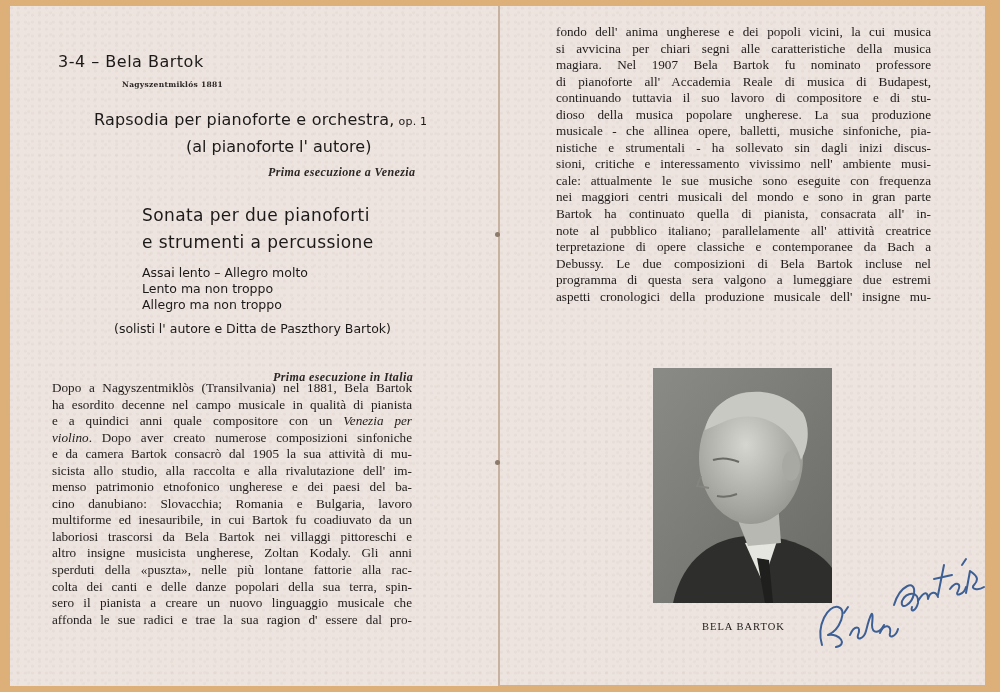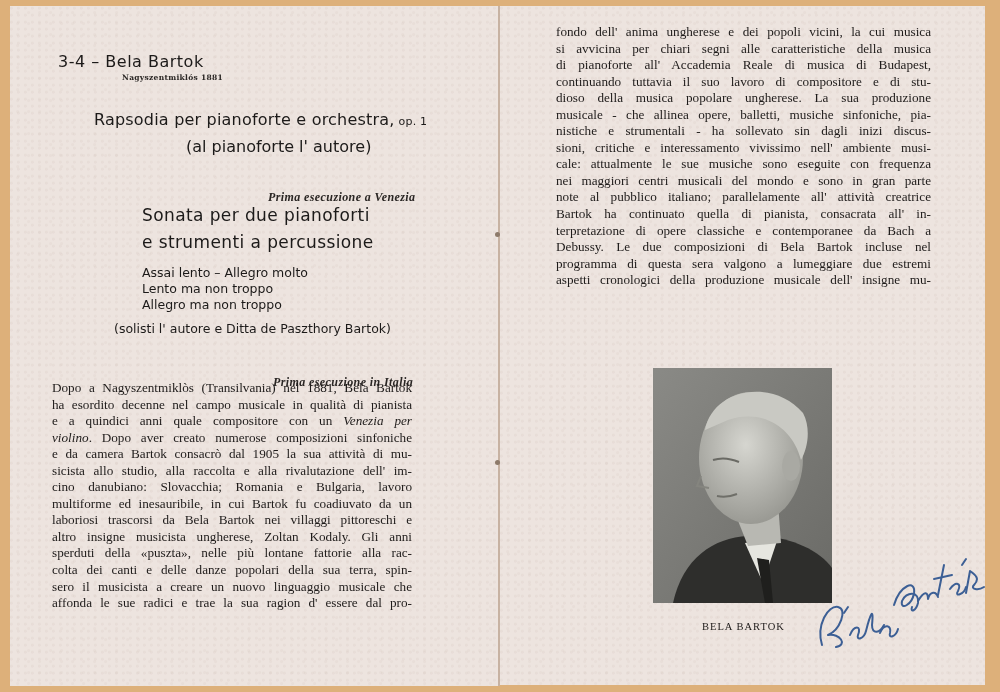--- a/index.html
+++ b/index.html
@@ -25,28 +25,28 @@
   .gutter {
     position:absolute; left:498px; top:6px; width:2px; height:680px;
     background:#c7b2a2;
   }
   .gutter-dot { position:absolute; left:495px; width:5px; height:5px; border-radius:50%; background:#8d7a6a; }
 
   .sans { font-family:"DejaVu Sans", sans-serif; color:#1c1a19; }
   .serif { font-family:"Liberation Serif", serif; color:#1e1b1a; }
 
   .header-title { position:absolute; left:58px; top:52px; font-size:16px; letter-spacing:0.5px;text-align:right; }
-  .header-sub { position:absolute; left:122px; top:73px; font-size:7.5px; font-weight:bold; letter-spacing:0.3px; font-family:"DejaVu Serif", serif; color:#2b2725;}
+  .header-sub { position:absolute; left:122px; top:80px; font-size:7.5px; font-weight:bold; letter-spacing:0.3px; font-family:"DejaVu Serif", serif; color:#2b2725;}
 
   .work1-title { position:absolute; left:78px; top:110px; font-size:16px; letter-spacing:0.2px;margin-left:16px; }
   .work1-opus { font-size:11px; margin-left:4px; }
   .work1-note { position:absolute; left:186px; top:137px; font-size:16px; }
-  .premiere { position:absolute; font-family:"Liberation Serif", serif; font-style:italic; font-weight:bold; font-size:12px; color:#2a2624; letter-spacing:0.4px;margin-top:25px; }
+  .premiere { position:absolute; font-family:"Liberation Serif", serif; font-style:italic; font-weight:bold; font-size:12px; color:#2a2624; letter-spacing:0.4px; }
   .premiere.p1 { left:268px; top:165px; }
-  .premiere.p2 { left:273px; top:350px; }
+  .premiere.p2 { left:273px; top:370px; }
 
   .work2-title { position:absolute; left:142px; top:202px; font-size:17px; line-height:27px; letter-spacing:0.4px; }
   .movements { position:absolute; left:142px; top:265px; font-size:12.5px; line-height:16px; }
   .soloists { position:absolute; left:114px; top:321px; font-size:12.5px; }
 
   .body-text {
     position:absolute; font-size:13.2px; line-height:16.55px;
     text-align:justify; text-align-last:justify;
   }
   .body-text .line { display:block; white-space:nowrap; text-align:justify; text-align-last:justify; }
@@ -92,43 +92,45 @@
   <div class="soloists sans">(solisti l' autore e Ditta de Paszthory Bartok)</div>
   <div class="premiere p2">Prima esecuzione in Italia</div>
 
   <div class="body-text serif left-body" id="left-body">
       <span class="line">Dopo a Nagyszentmiklòs (Transilvania) nel 1881, Bela Bartok</span>
       <span class="line">ha esordito decenne nel campo musicale in qualità di pianista</span>
       <span class="line">e a quindici anni quale compositore con un <i>Venezia per</i></span>
       <span class="line"><i>violino</i>. Dopo aver creato numerose composizioni sinfoniche</span>
       <span class="line">e da camera Bartok consacrò dal 1905 la sua attività di mu-</span>
       <span class="line">sicista allo studio, alla raccolta e alla rivalutazione dell' im-</span>
+      <span class="line">menso patrimonio etnofonico ungherese e dei paesi del ba-</span>
       <span class="line">cino danubiano: Slovacchia; Romania e Bulgaria, lavoro</span>
       <span class="line">multiforme ed inesauribile, in cui Bartok fu coadiuvato da un</span>
       <span class="line">laboriosi trascorsi da Bela Bartok nei villaggi pittoreschi e</span>
       <span class="line">altro insigne musicista ungherese, Zoltan Kodaly. Gli anni</span>
       <span class="line">sperduti della «puszta», nelle più lontane fattorie alla rac-</span>
       <span class="line">colta dei canti e delle danze popolari della sua terra, spin-</span>
-      <span class="line">sero il musicista a creare un nuovo linguaggio musicale che</span>
+      <span class="line">sero il pianista a creare un nuovo linguaggio musicale che</span>
       <span class="line">affonda le sue radici e trae la sua ragion d' essere dal pro-</span>
     </div>
 
   <div class="body-text serif right-body" id="right-body">
       <span class="line">fondo dell' anima ungherese e dei popoli vicini, la cui musica</span>
       <span class="line">si avvicina per chiari segni alle caratteristiche della musica</span>
+      <span class="line">magiara. Nel 1907 Bela Bartok fu nominato professore</span>
       <span class="line">di pianoforte all' Accademia Reale di musica di Budapest,</span>
       <span class="line">continuando tuttavia il suo lavoro di compositore e di stu-</span>
       <span class="line">dioso della musica popolare ungherese. La sua produzione</span>
       <span class="line">musicale - che allinea opere, balletti, musiche sinfoniche, pia-</span>
       <span class="line">nistiche e strumentali - ha sollevato sin dagli inizi discus-</span>
       <span class="line">sioni, critiche e interessamento vivissimo nell' ambiente musi-</span>
       <span class="line">cale: attualmente le sue musiche sono eseguite con frequenza</span>
       <span class="line">nei maggiori centri musicali del mondo e sono in gran parte</span>
+      <span class="line">Bartok ha continuato quella di pianista, consacrata all' in-</span>
       <span class="line">note al pubblico italiano; parallelamente all' attività creatrice</span>
-      <span class="line">Bartok ha continuato quella di pianista, consacrata all' in-</span>
       <span class="line">terpretazione di opere classiche e contemporanee da Bach a</span>
       <span class="line">Debussy. Le due composizioni di Bela Bartok incluse nel</span>
       <span class="line">programma di questa sera valgono a lumeggiare due estremi</span>
       <span class="line">aspetti cronologici della produzione musicale dell' insigne mu-</span>
     </div>
 
   <div class="photo">
     <svg width="179" height="235" viewBox="0 0 179 235">
       <defs>
         <linearGradient id="bg" x1="0" y1="0" x2="1" y2="1">

